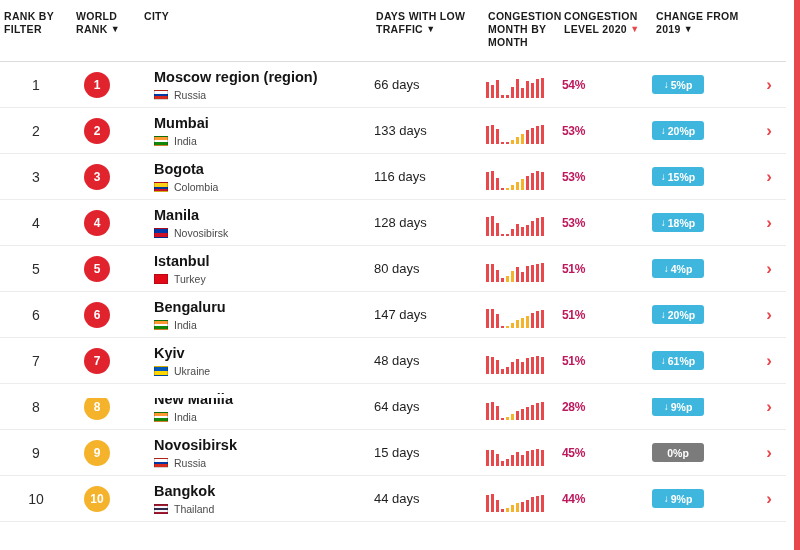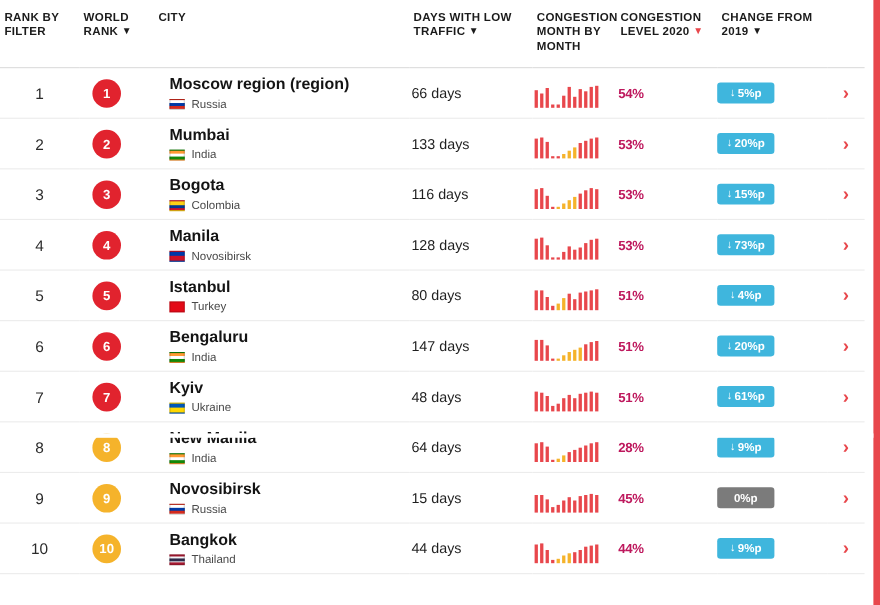--- a/index.html
+++ b/index.html
@@ -345,21 +345,21 @@
               <i style="height: 9px;"></i>
               <i style="height: 11px;"></i>
               <i style="height: 15px;"></i>
               <i style="height: 18px;"></i>
               <i style="height: 19px;"></i>
             </div>
           </td>
           <td class="level-cell">53%</td>
           <td><span class="chip" style="background: rgb(63, 182, 221);">
               <span class="arr">↓</span>
-              <span>73%p</span>
+              <span>18%p</span>
             </span></td>
           <td>
             <span class="chev">›</span>
           </td>
         </tr>
         <tr>
           <td class="filter-rank">5</td>
           <td class="world-rank-cell"><span class="badge" style="background: rgb(225, 35, 46);">5</span></td>
           <td class="city-cell">
             <div class="city-name">Istanbul</div>

